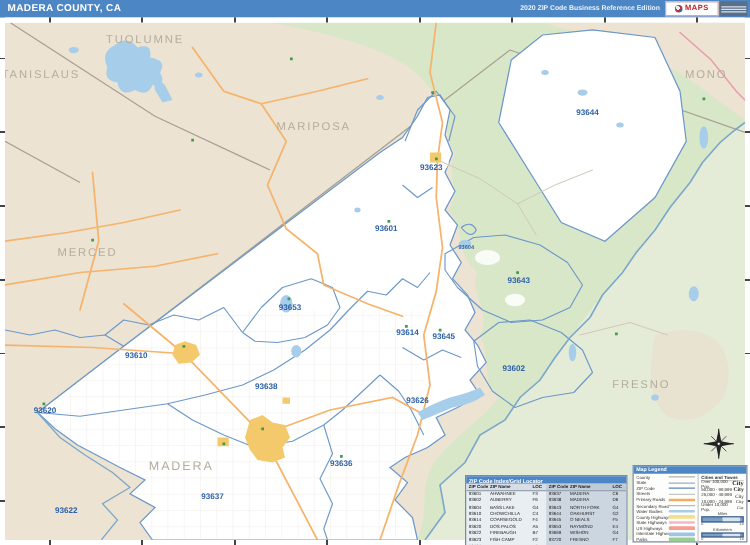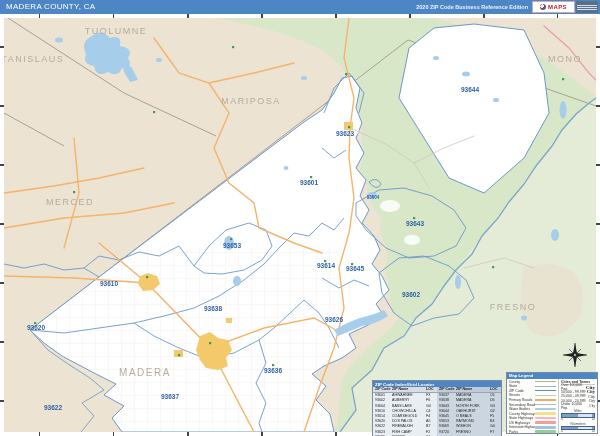--- a/index.html
+++ b/index.html
@@ -1,20 +1,20 @@
 <!DOCTYPE html>
 <html><head>
 <meta charset="utf-8">
 <style>
   html,body{margin:0;padding:0;background:#dfe6ea;font-family:"Liberation Sans",sans-serif;}
   .screen{position:relative;width:600px;height:436px;overflow:hidden;background:#fff;}
 
   
   .hdr{position:absolute;left:0;top:0;width:600px;height:14px;background:#4d86c4;border-bottom:1px solid #2f5f94;}
-  .hdr-title{position:absolute;left:6px;top:2px;font-size:8px;font-weight:normal;color:#fff;letter-spacing:.3px;text-align:center;}
+  .hdr-title{position:absolute;left:6px;top:2px;font-size:8px;font-weight:bold;color:#fff;letter-spacing:.3px;text-align:center;}
   .hdr-edition{position:absolute;right:72px;top:4px;font-size:5.5px;color:#eaf2fb;font-weight:bold;}
   .logo{position:absolute;right:2px;top:1px;width:66px;height:12px;display:flex;gap:1px;}
   .logo-main{background:#fff;border:1px solid #caa;flex:1;display:flex;align-items:center;justify-content:center;gap:2px;}
   .logo-globe{width:6px;height:6px;border-radius:50%;background:radial-gradient(circle at 35% 35%,#e8eef8 0 30%,#b33 31% 55%,#369 56% 100%);}
   .logo-txt{font-size:6px;font-weight:bold;color:#c02020;letter-spacing:.4px;}
   .logo-side{width:20px;background:#5a708a;display:flex;flex-direction:column;justify-content:center;gap:1px;padding:1px;}
   .logo-side i{display:block;height:1px;background:#d8e0ea;}
 
   
   .map-frame{position:absolute;left:0;top:14px;width:600px;height:422px;background:#fff;}

